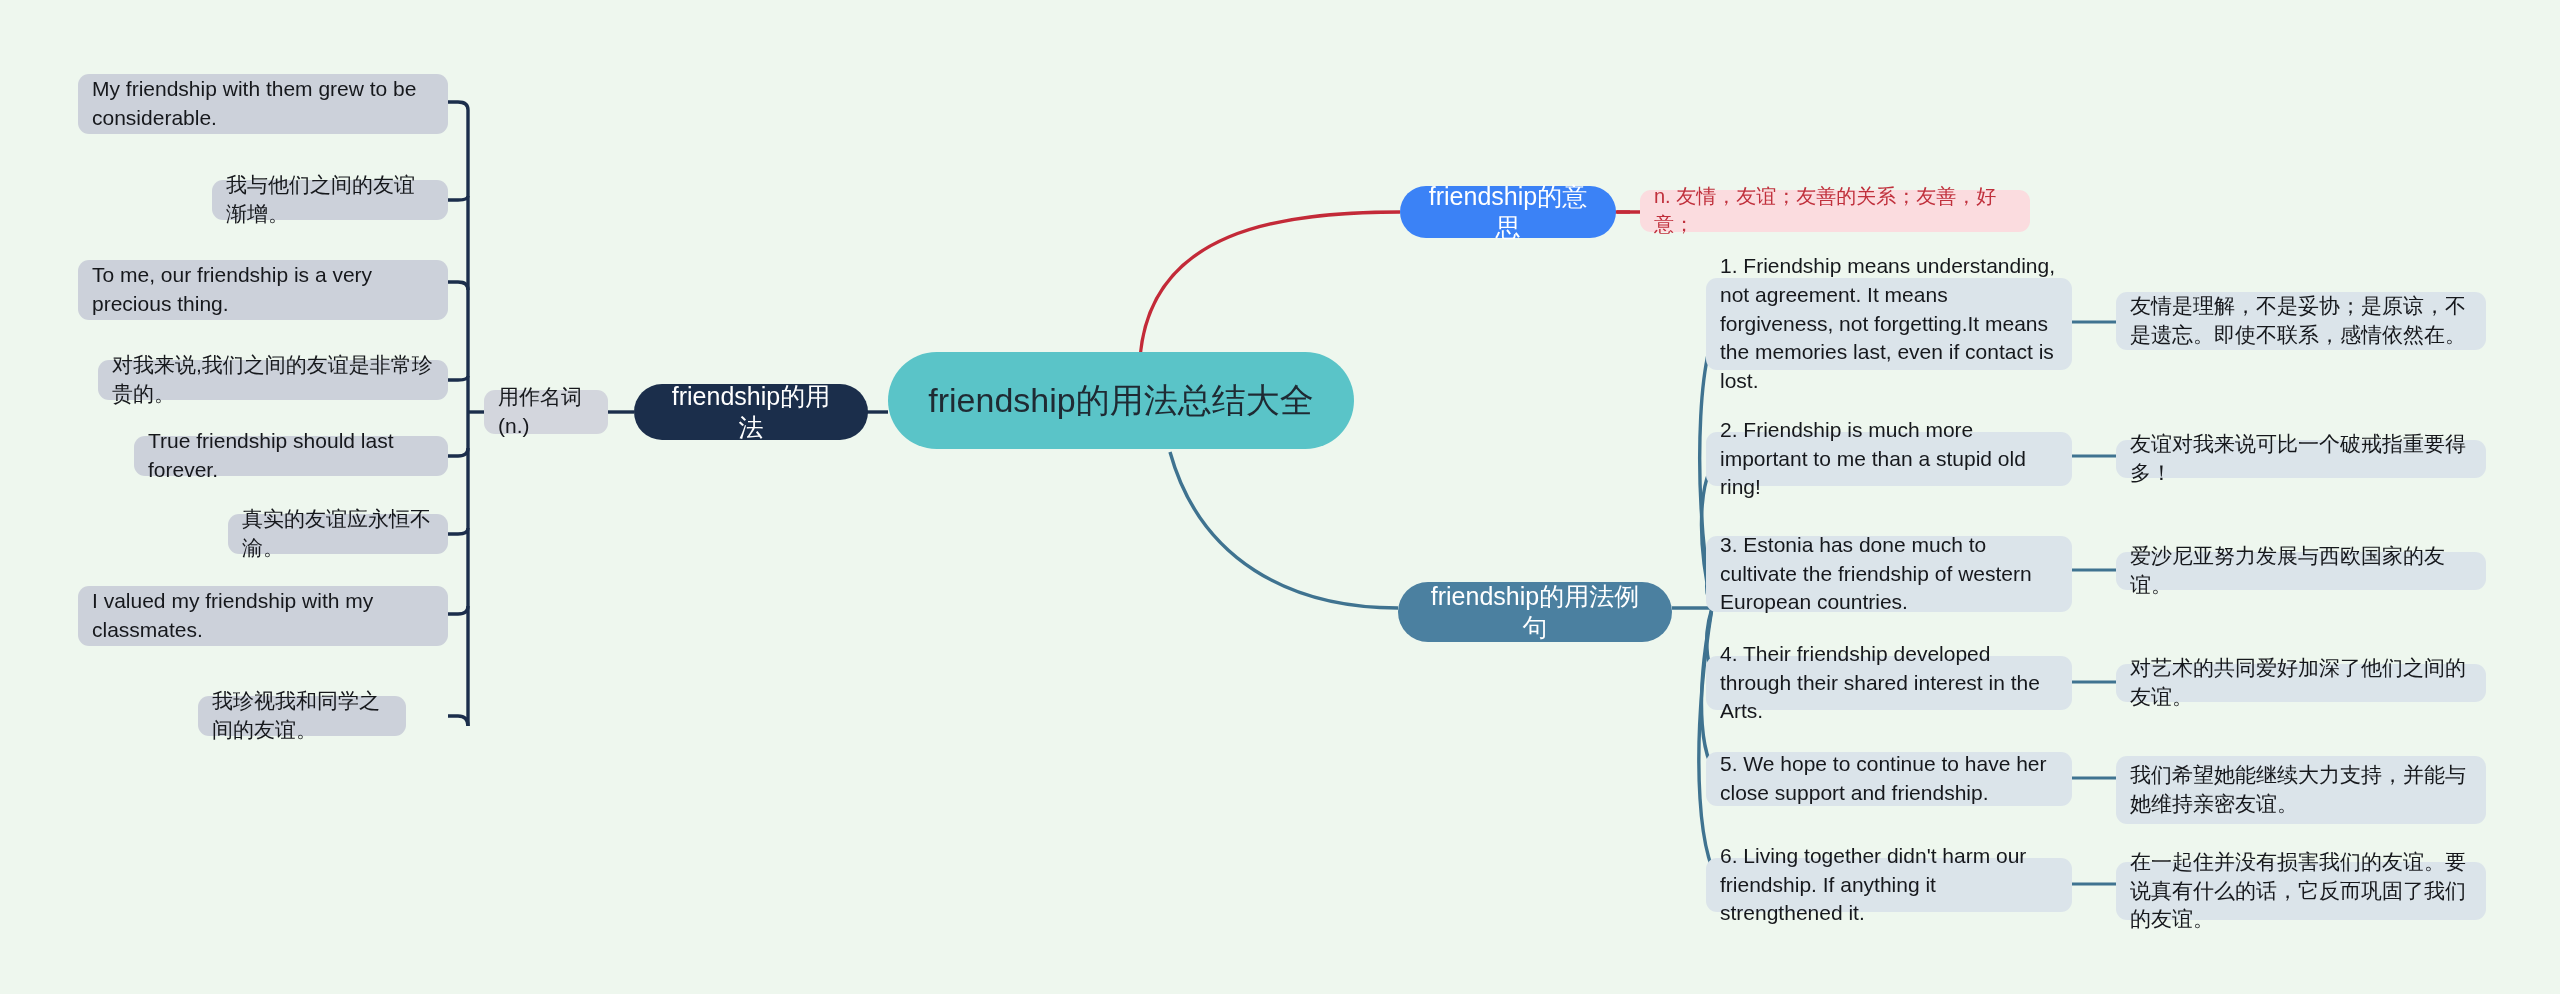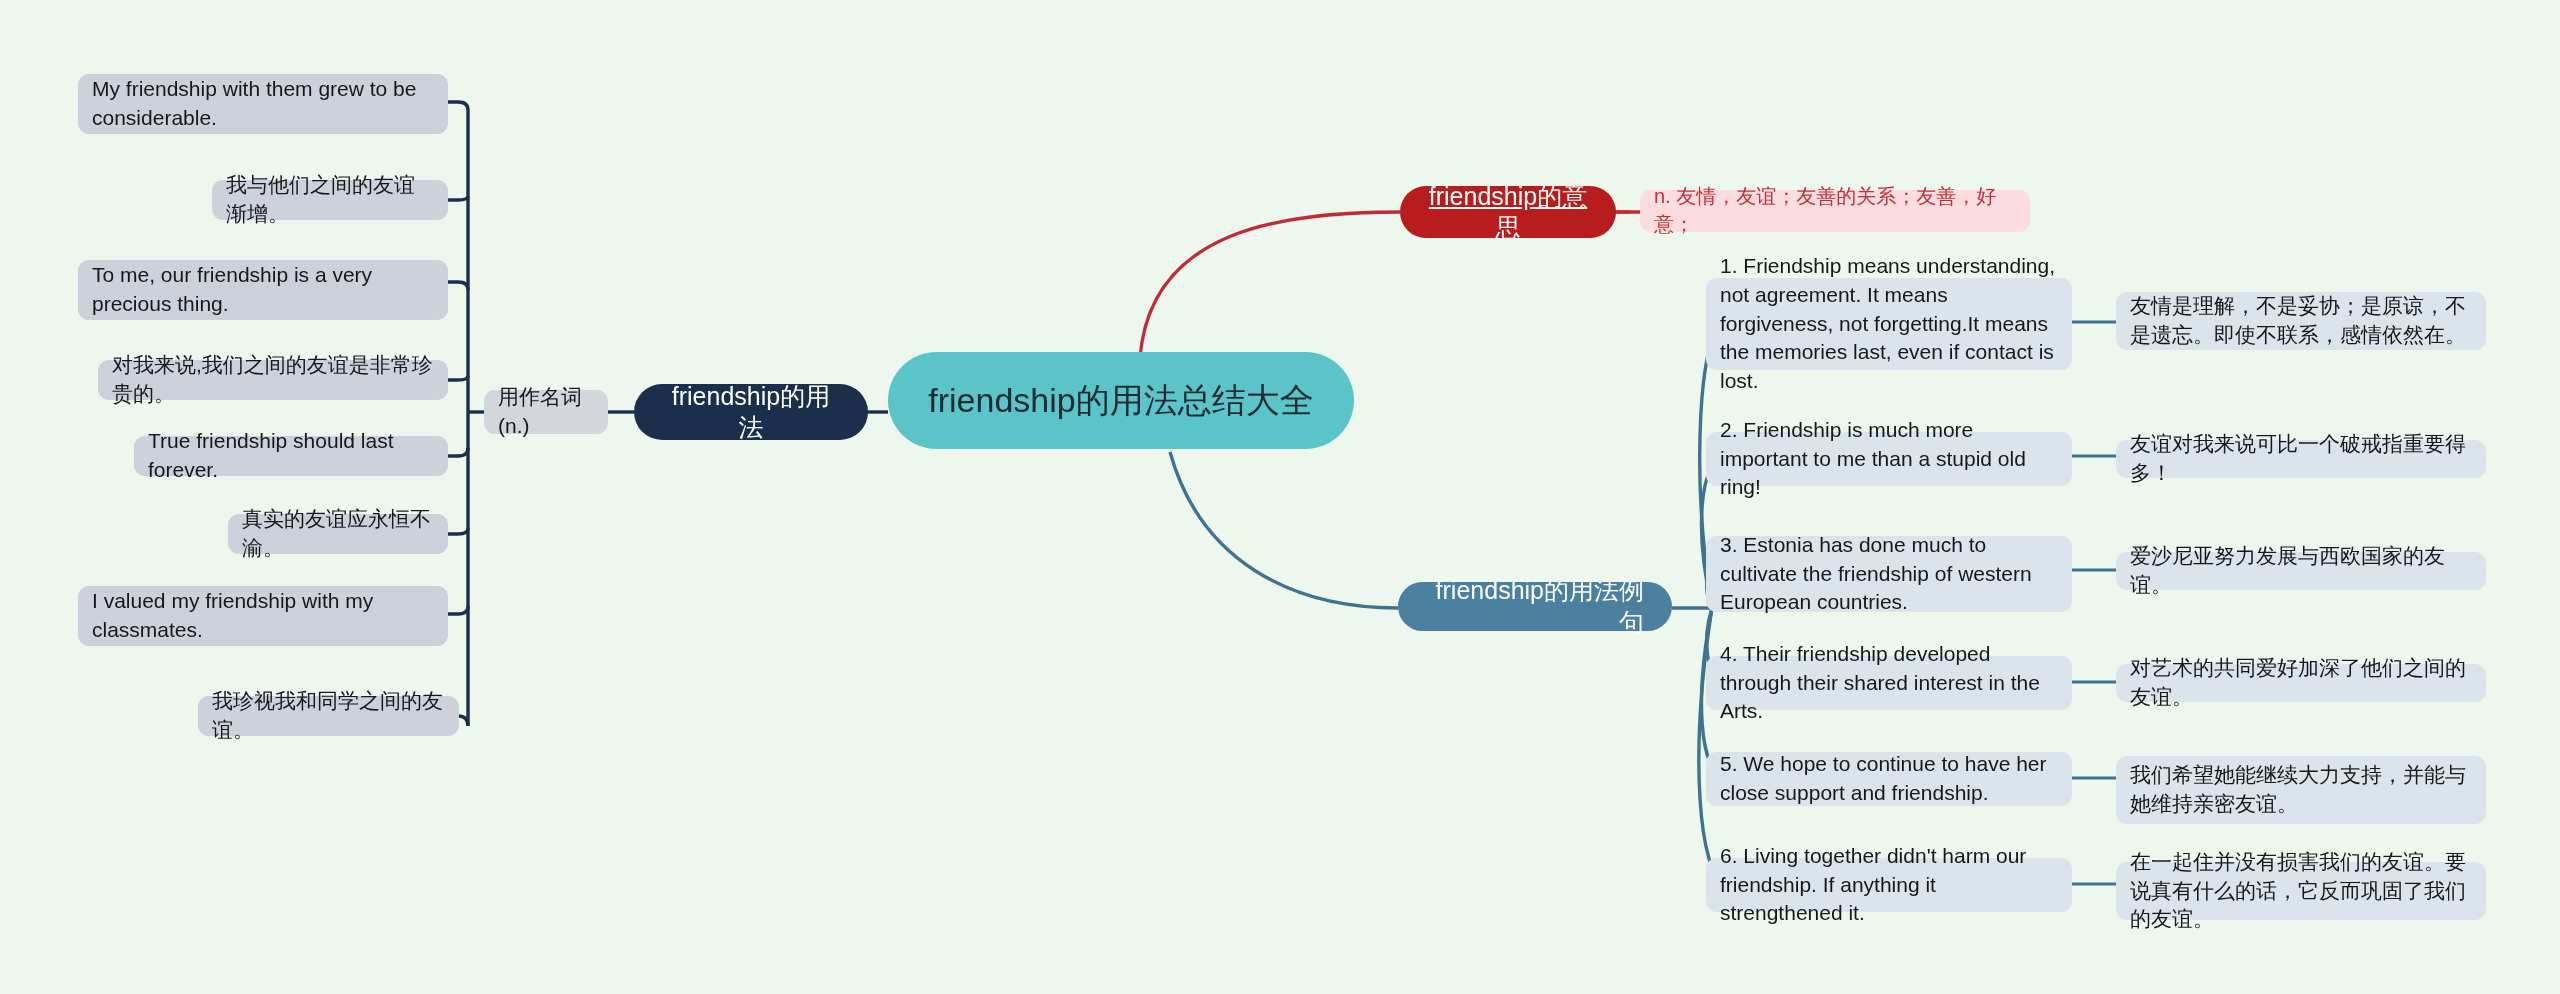--- a/index.html
+++ b/index.html
@@ -51,21 +51,21 @@
   .pill {
     border-radius: 40px;
     color: #ffffff;
     font-size: 25px;
     line-height: 1.25;
     padding: 12px 28px;
     justify-content: center;
     text-align: center;
   }
   .pill-navy   { background: #1b2e4b; }
-  .pill-red    { background: #b91c1c; text-decoration: underline; }
+  .pill-red    { background: #3b82f6; }
   .pill-blue   { background: #4b80a0; }
 
   
   .box {
     border-radius: 11px;
     font-size: 21px;
     line-height: 1.38;
     padding: 11px 14px;
     color: #16181c;
   }
@@ -131,27 +131,27 @@
   <div class="node box box-grey" style="left:78px; top:74px; width:370px; height:60px;">My friendship with them grew to be considerable.</div>
   <div class="node box box-grey-r" style="left:212px; top:180px; width:236px; height:40px;">我与他们之间的友谊渐增。</div>
 
   <div class="node box box-grey" style="left:78px; top:260px; width:370px; height:60px;">To me, our friendship is a very precious thing.</div>
   <div class="node box box-grey-r" style="left:98px; top:360px; width:350px; height:40px;">对我来说,我们之间的友谊是非常珍贵的。</div>
 
   <div class="node box box-grey-r" style="left:134px; top:436px; width:314px; height:40px;">True friendship should last forever.</div>
   <div class="node box box-grey-r" style="left:228px; top:514px; width:220px; height:40px;">真实的友谊应永恒不渝。</div>
 
   <div class="node box box-grey" style="left:78px; top:586px; width:370px; height:60px;">I valued my friendship with my classmates.</div>
-  <div class="node box box-grey-r" style="left:198px; top:696px; width:261px; height:40px;">我珍视我和同学之间的友谊。</div>
+  <div class="node box box-grey-r" style="left:198px; top:696px; width:208px; height:40px;">我珍视我和同学之间的友谊。</div>
 
   <div class="node pill pill-red" style="left:1400px; top:186px; width:216px; height:52px;">friendship的意思</div>
 
   <div class="node box box-pink" style="left:1640px; top:190px; width:390px; height:42px; font-size:20px;">n. 友情，友谊；友善的关系；友善，好意；</div>
 
-  <div class="node pill pill-blue" style="left:1398px; top:582px; width:274px; height:49px;text-align:right;">friendship的用法例句</div>
+  <div class="node pill pill-blue" style="left:1398px; top:582px; width:274px; height:60px;">friendship的用法例句</div>
 
   <div class="node box box-blueg" style="left:1706px; top:278px; width:366px; height:92px;">1. Friendship means understanding, not agreement. It means forgiveness, not forgetting.It means the memories last, even if contact is lost.</div>
   <div class="node box box-blueg" style="left:2116px; top:292px; width:370px; height:58px;">友情是理解，不是妥协；是原谅，不是遗忘。即使不联系，感情依然在。</div>
 
   <div class="node box box-blueg" style="left:1706px; top:432px; width:366px; height:54px;">2. Friendship is much more important to me than a stupid old ring!</div>
   <div class="node box box-blueg" style="left:2116px; top:440px; width:370px; height:38px;">友谊对我来说可比一个破戒指重要得多！</div>
 
   <div class="node box box-blueg" style="left:1706px; top:536px; width:366px; height:76px;">3. Estonia has done much to cultivate the friendship of western European countries.</div>
   <div class="node box box-blueg" style="left:2116px; top:552px; width:370px; height:38px;">爱沙尼亚努力发展与西欧国家的友谊。</div>
 

